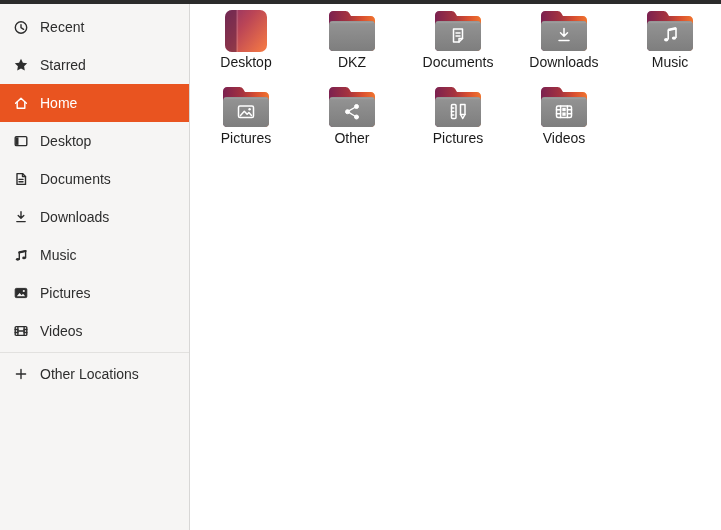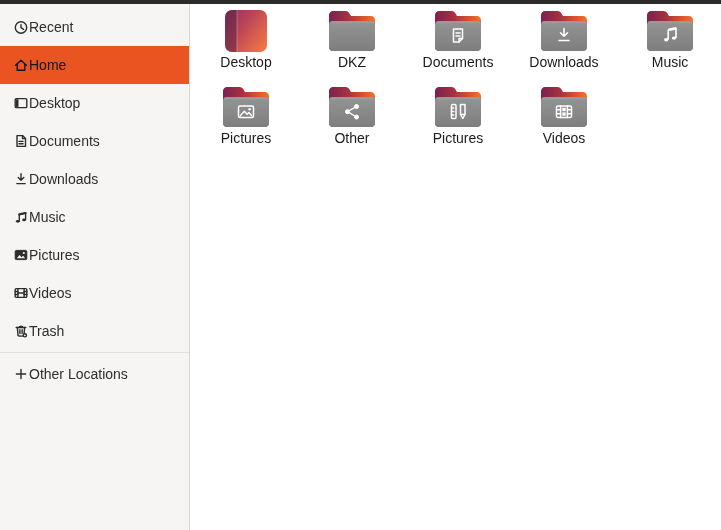--- a/index.html
+++ b/index.html
@@ -13,24 +13,24 @@
     position:absolute; left:0; top:0; width:721px; height:4px;
     background:#2b2b2b;
   }
   .sidebar {
     position:absolute; left:0; top:4px; bottom:0; width:190px;
     background:#f6f5f4; border-right:1px solid #d8d7d6; box-sizing:border-box;
     padding-top:4px;
   }
   .side-item {
     height:38px; display:flex; align-items:center;
-    padding-left:13px; 
+    padding-left:13px; gap:11px;
     font-size:14px; color:#2d2d2d; cursor:default;
   }
-  .side-item.selected { background:#e95420; color:#0f172a; }
+  .side-item.selected { background:#e95420; color:#ffffff; }
   .sicon { width:16px; height:16px; flex:0 0 16px; display:flex; }
   .sicon svg { width:16px; height:16px; stroke:currentColor; }
   .sicon .inv { fill:#f6f5f4; }
   .side-sep { height:1px; background:#e2e1df; margin:2px 0; }
   .main {
     position:absolute; left:190px; top:4px; right:0; bottom:0;
     background:#ffffff;
   }
   .grid {
     display:grid; grid-template-columns:repeat(5,106px);
@@ -56,20 +56,28 @@
   <div>
       <div class="side-item">
         <span class="sicon">
           <svg viewBox="0 0 16 16" fill="none" stroke-width="1.4" stroke-linecap="round" stroke-linejoin="round">
             <circle cx="8" cy="8.5" r="5.7"></circle>
             <path d="M8 5.6 V8.7 l2.6 1.6"></path>
           </svg>
         </span>
         <span>Recent</span>
       </div>
+      <div class="side-item">
+        <span class="sicon">
+          <svg viewBox="0 0 16 16">
+            <path fill="currentColor" stroke="none" d="M8 1.8 l1.9 3.9 4.3 .6 -3.1 3 .7 4.3 L8 11.6 4.2 13.6 4.9 9.3 1.8 6.3 6.1 5.7 z"></path>
+          </svg>
+        </span>
+        <span>Starred</span>
+      </div>
       <div class="side-item selected">
         <span class="sicon">
           <svg viewBox="0 0 16 16" fill="none" stroke-width="1.4" stroke-linecap="round" stroke-linejoin="round">
             <path d="M2.6 8.3 L8 3.3 l5.4 5"></path>
             <path d="M4.2 7.3 V13.2 h7.6 V7.3"></path>
           </svg>
         </span>
         <span>Home</span>
       </div>
       <div class="side-item">
@@ -124,32 +132,20 @@
       <div class="side-item">
         <span class="sicon">
           <svg viewBox="0 0 16 16" fill="none" stroke-width="1.4" stroke-linecap="round" stroke-linejoin="round">
             <rect x="2.2" y="3.6" width="11.6" height="8.8" rx="1"></rect>
             <path d="M4.9 3.6 v8.8 M11.1 3.6 v8.8"></path>
             <path d="M2.2 6.5 h2.7 M2.2 9.5 h2.7 M11.1 6.5 h2.7 M11.1 9.5 h2.7"></path>
             <path d="M4.9 8 h6.2"></path>
           </svg>
         </span>
         <span>Videos</span>
-      </div>
-      <div class="side-item">
-        <span class="sicon">
-          <svg viewBox="0 0 16 16" fill="none" stroke-width="1.4" stroke-linecap="round" stroke-linejoin="round">
-            <path d="M3.2 4.5 h9.6"></path>
-            <path d="M6.2 4.5 c0 -1.7 3.6 -1.7 3.6 0"></path>
-            <path d="M4.4 4.5 l.6 7.9 c.05 .9 5.95 .9 6 0 l.6 -7.9"></path>
-            <path d="M6.9 6.7 v3.8 M9.1 6.7 v3.8"></path>
-            <circle class="inv" cx="11.9" cy="12.3" r="1.6"></circle>
-          </svg>
-        </span>
-        <span>Trash</span>
       </div>
     </div>
   <div class="side-sep"></div>
   <div>
       <div class="side-item">
         <span class="sicon">
           <svg viewBox="0 0 16 16" fill="none" stroke-width="1.4" stroke-linecap="round" stroke-linejoin="round">
             <path d="M8 3.4 V12.6 M3.4 8 H12.6"></path>
           </svg>
         </span>

